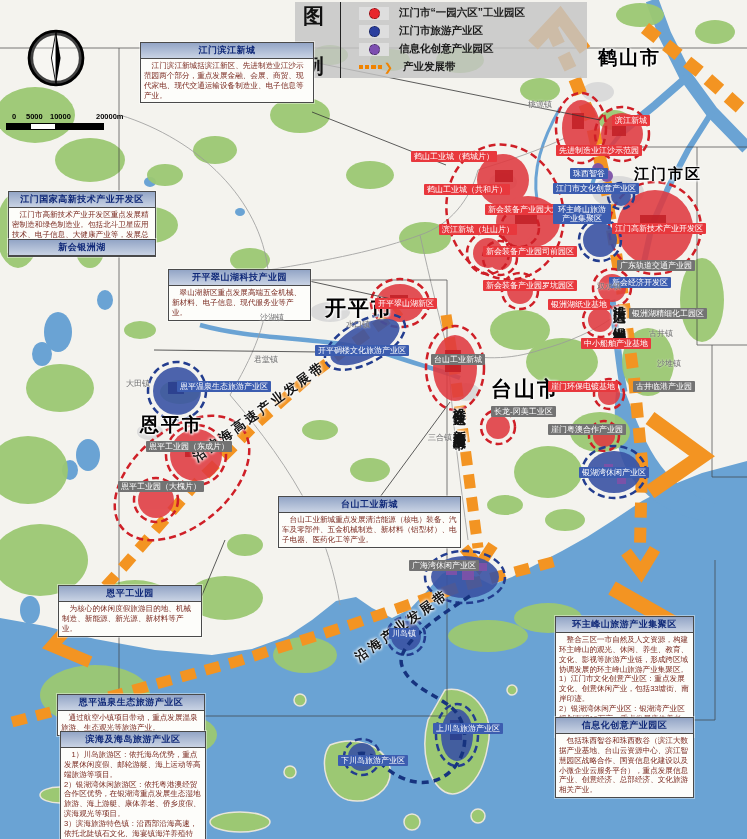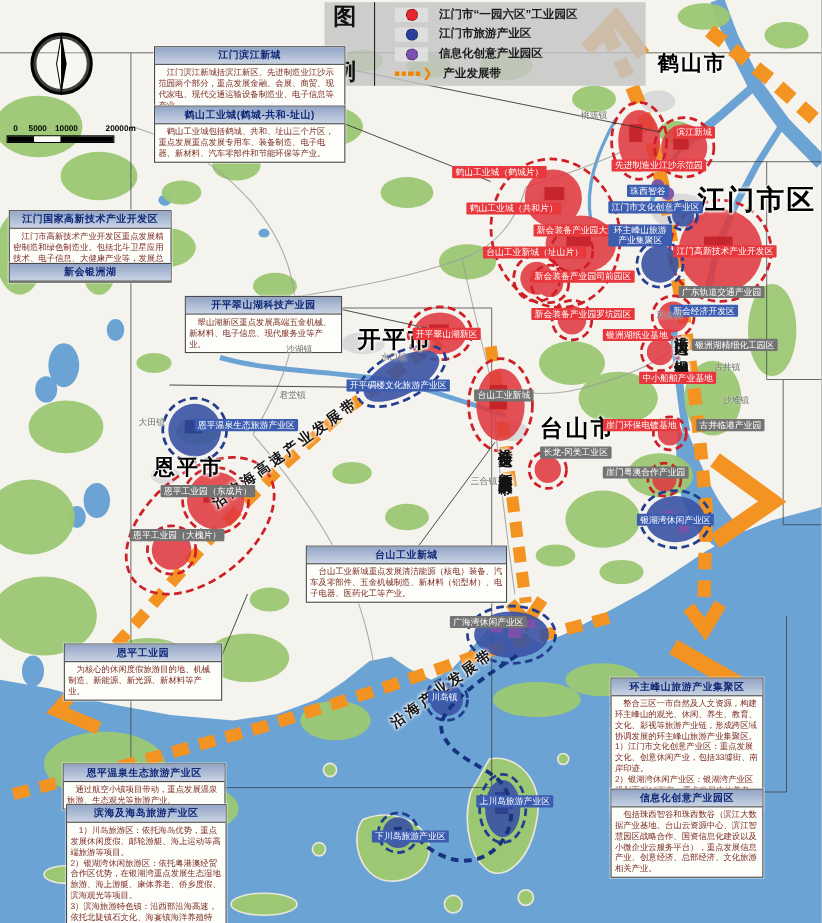--- a/index.html
+++ b/index.html
@@ -346,24 +346,20 @@
           </span>
         <span class="ltx">产业发展带</span>
       </div>
     </div>
   </div>
 
   <div class="bx" style="left:140px;top:42px;width:172px">
     <div class="bx-t">江门滨江新城</div>
     <div class="bx-b">江门滨江新城括滨江新区、先进制造业江沙示范园两个部分，重点发展金融、会展、商贸、现代家电、现代交通运输设备制造业、电子信息等产业。</div>
   </div>
-  <div class="bx" style="left:140px;top:96px;width:172px">
-    <div class="bx-t">鹤山工业城(鹤城-共和-址山)</div>
-    <div class="bx-b">鹤山工业城包括鹤城、共和、址山三个片区，重点发展重点发展专用车、装备制造、电子电器、新材料、汽车零部件和节能环保等产业。</div>
-  </div>
   <div class="bx" style="left:8px;top:191px;width:146px">
     <div class="bx-t">江门国家高新技术产业开发区</div>
     <div class="bx-b">江门市高新技术产业开发区重点发展精密制造和绿色制造业。包括北斗卫星应用技术、电子信息、大健康产业等，发展总部经济。</div>
   </div>
   <div class="bx" style="left:8px;top:239px;width:146px">
     <div class="bx-t">新会银洲湖</div>
   </div>
   <div class="bx" style="left:168px;top:269px;width:141px">
     <div class="bx-t">开平翠山湖科技产业园</div>
     <div class="bx-b">翠山湖新区重点发展高端五金机械、新材料、电子信息、现代服务业等产业。</div>
@@ -391,35 +387,35 @@
     <div class="bx-b">整合三区一市自然及人文资源，构建环主峰山的观光、休闲、养生、教育、文化、影视等旅游产业链，形成跨区域协调发展的环主峰山旅游产业集聚区。
 1）江门市文化创意产业区：重点发展文化、创意休闲产业，包括33墟街、南岸印迹。
 2）银湖湾休闲产业区：银湖湾产业区规划面积10万亩，重点发展康体养老、休闲旅游等产业。</div>
   </div>
   <div class="bx" style="left:555px;top:717px;width:137px">
     <div class="bx-t">信息化创意产业园区</div>
     <div class="bx-b">包括珠西智谷和珠西数谷（滨江大数据产业基地、台山云资源中心、滨江智慧园区战略合作、国资信息化建设以及小微企业云服务平台），重点发展信息产业、创意经济、总部经济、文化旅游相关产业。</div>
   </div>
 
   <div class="city" style="left:598px;top:45px;font-size:19px">鹤山市</div>
-  <div class="city" style="left:634px;top:165px;font-size:25px">江门市区</div>
+  <div class="city" style="left:634px;top:165px;font-size:15px">江门市区</div>
   <div class="city" style="left:325px;top:294px;font-size:21px">开平市</div>
   <div class="city" style="left:491px;top:375px;font-size:21px">台山市</div>
   <div class="city" style="left:140px;top:412px;font-size:19px">恩平市</div>
 
   <div class="belt d1" style="left:200px;top:448px">沿沈海高速产业发展带</div>
   <div class="belt v" style="left:450px;top:398px">沿台开快速-新台高速产业发展带</div>
   <div class="belt v" style="left:610px;top:296px">沿江门大道-银洲湖产业发展带</div>
   <div class="belt d2" style="left:362px;top:648px">沿海产业发展带</div>
 
   <div class="al red" style="left:612px;top:115px">滨江新城</div>
   <div class="al red" style="left:556px;top:145px">先进制造业江沙示范园</div>
   <div class="al red" style="left:411px;top:151px">鹤山工业城（鹤城片）</div>
   <div class="al red" style="left:424px;top:184px">鹤山工业城（共和片）</div>
-  <div class="al red" style="left:439px;top:224px">台山工业新城（址山片）</div>
+  <div class="al red" style="left:439px;top:224px">滨江新城（址山片）</div>
   <div class="al red" style="left:375px;top:298px">开平翠山湖新区</div>
   <div class="al red" style="left:612px;top:223px">江门高新技术产业开发区</div>
   <div class="al red" style="left:485px;top:204px">新会装备产业园大泽园区</div>
   <div class="al red" style="left:483px;top:246px">新会装备产业园司前园区</div>
   <div class="al red" style="left:483px;top:280px">新会装备产业园罗坑园区</div>
   <div class="al red" style="left:548px;top:299px">银洲湖纸业基地</div>
   <div class="al red" style="left:581px;top:338px">中小船舶产业基地</div>
   <div class="al red" style="left:548px;top:381px">崖门环保电镀基地</div>
   <div class="al teal" style="left:617px;top:260px">广东轨道交通产业园</div>
   <div class="al blue" style="left:609px;top:277px">新会经济开发区</div>

